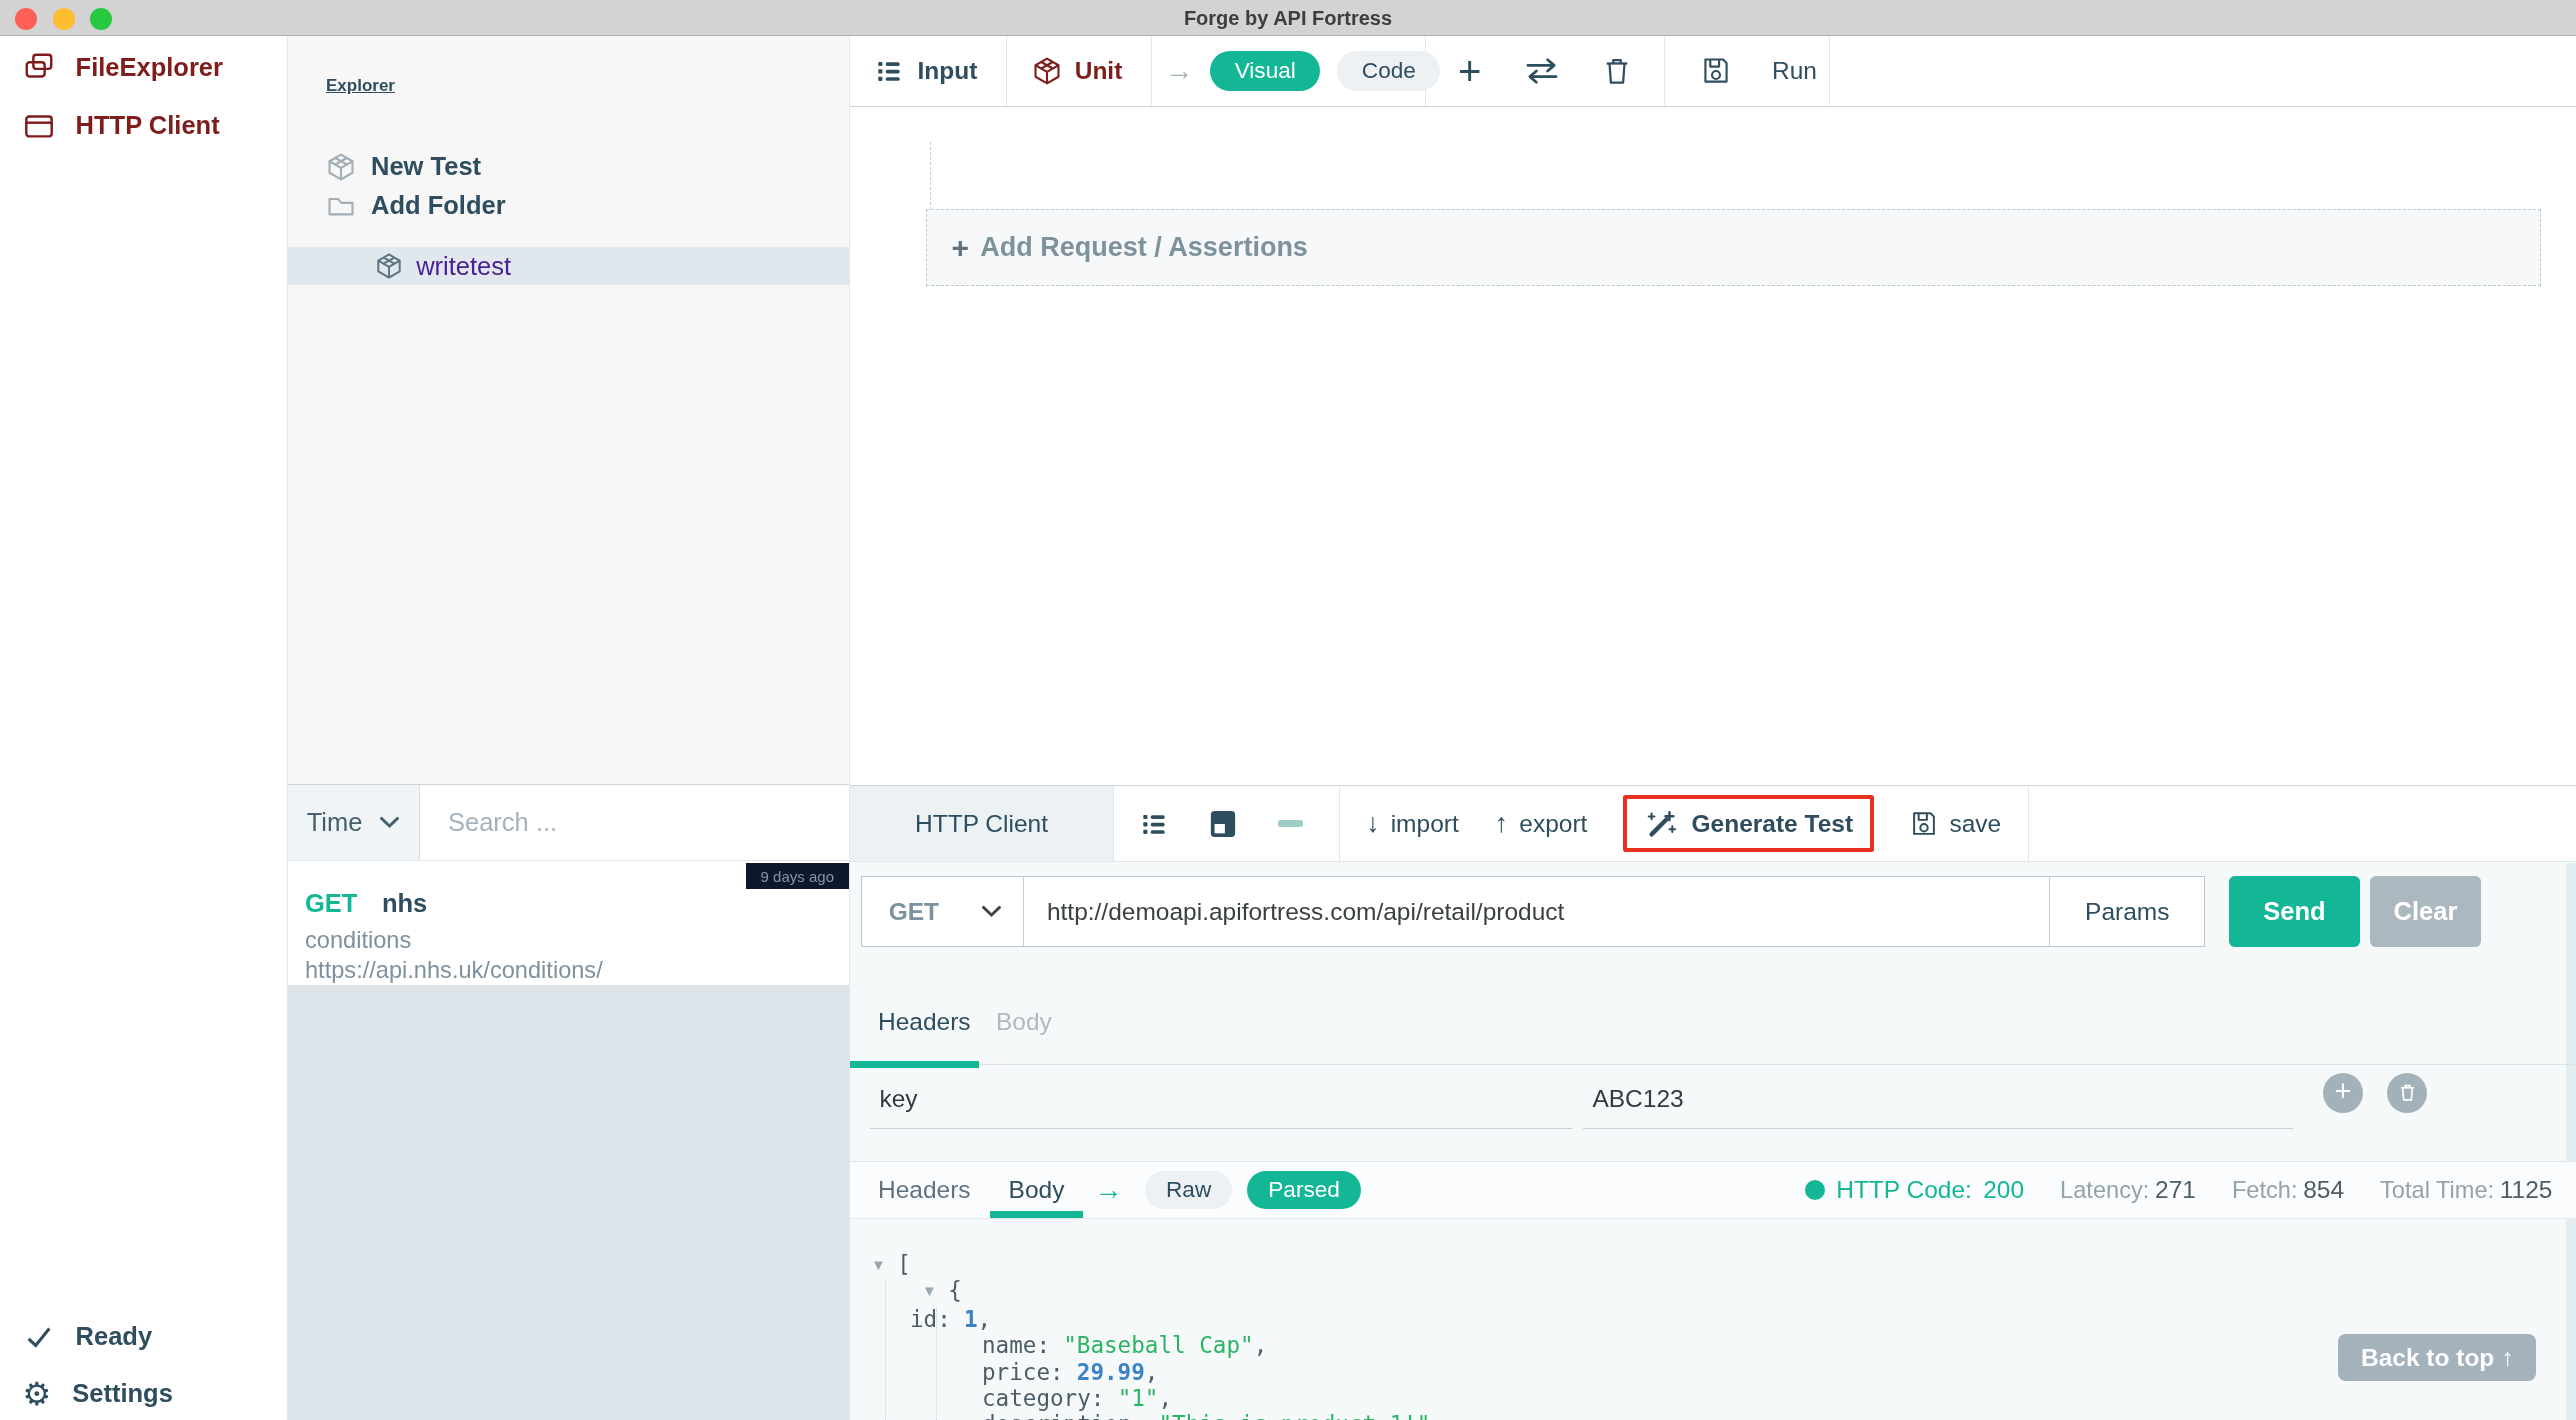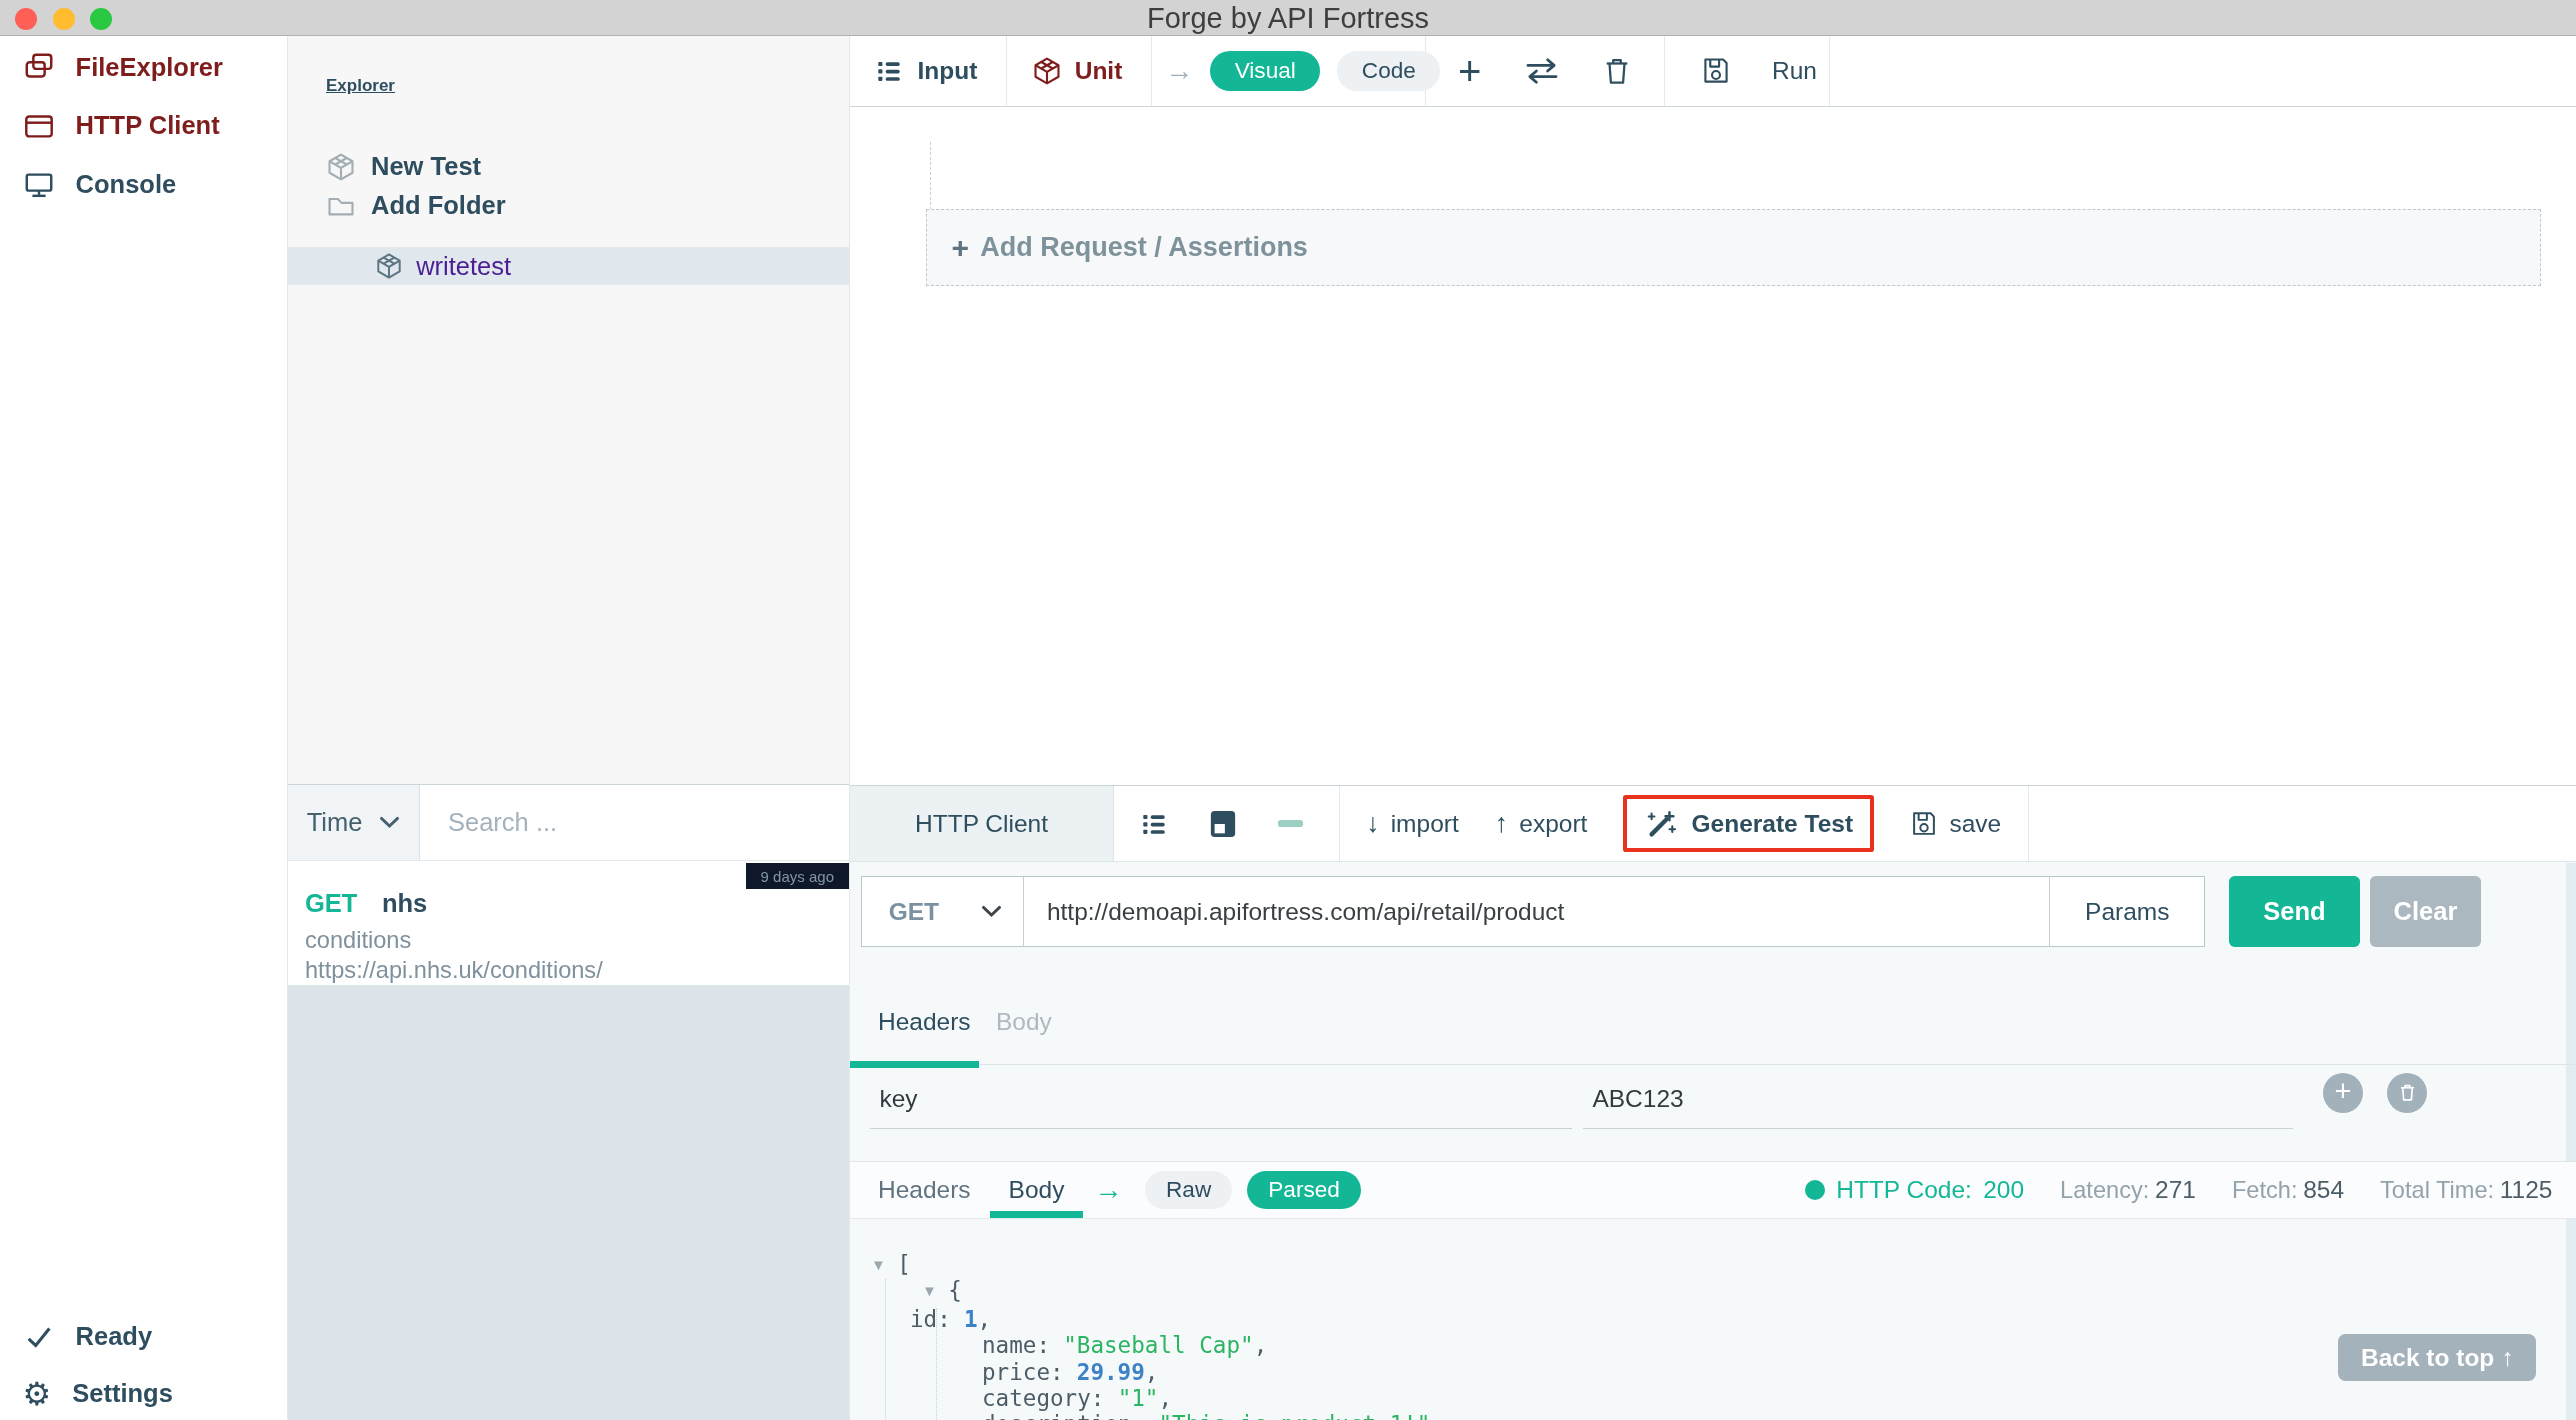--- a/index.html
+++ b/index.html
@@ -6,21 +6,21 @@
   *{box-sizing:border-box;}
   .app{position:relative;width:2576px;height:1420px;overflow:hidden;background:#fff;
        font-family:"Liberation Sans",sans-serif;color:#2e4d5e;}
   svg{display:block;}
   .icon{display:inline-flex;align-items:center;justify-content:center;flex:none;}
 
   
   .titlebar{position:absolute;left:0;top:0;width:2576px;height:36px;background:#d4d3d4;
             border-bottom:0.9px solid #b3b2b3;}
   .title{position:absolute;left:0;right:0;top:0;height:36px;line-height:36px;text-align:center;
-         font-size:29px;font-weight:400;color:#3e3e3e;}
+         font-size:20px;font-weight:700;color:#3e3e3e;}
   .light{position:absolute;top:7.5px;width:22px;height:22px;border-radius:50%;}
   .light.red{left:15px;background:#ff5f57;}
   .light.yellow{left:53px;background:#febc2e;}
   .light.green{left:90px;background:#28c840;}
 
   
   .nav{position:absolute;left:0;top:36px;width:288px;height:1384px;background:#fff;
        border-right:0.9px solid #e7e7e7;}
   .nav-item{position:absolute;left:0;right:0;height:53px;display:flex;align-items:center;
             padding-left:22.6px;gap:21px;font-size:25.5px;font-weight:700;cursor:default;}
@@ -193,30 +193,20 @@
     </div>
     <div class="nav-item teal" style="top:63px">
       <span class="icon">
         <svg width="32" height="32" viewBox="0 0 34 34" fill="none" stroke="currentColor" stroke-width="2.6">
           <rect x="3.5" y="7" width="27" height="21" rx="3"></rect>
             <path d="M3.5 13.5 H30.5"></path>
         </svg>
         </span>
       <span>HTTP Client</span>
     </div>
-    <div class="nav-item slate" style="top:122px">
-      <span class="icon">
-        <svg width="32" height="32" viewBox="0 0 34 34" fill="none" stroke="currentColor" stroke-width="2.6">
-          <rect x="4" y="6" width="26" height="17" rx="2"></rect>
-            <path d="M17 23 V27.5"></path>
-            <path d="M10 28.5 H24"></path>
-        </svg>
-        </span>
-      <span>Console</span>
-    </div>
     <div class="nav-item slate" style="top:1274px">
       <span class="icon">
         <svg width="32" height="32" viewBox="0 0 34 34" fill="none" stroke="currentColor" stroke-width="3.2">
           <path d="M6 19 L13.5 26 L28 8"></path>
         </svg>
         </span>
       <span>Ready</span>
     </div>
     <div class="nav-item slate" style="top:1331px">
       <span class="icon" style="font-size:32px;font-weight:400">⚙</span>

